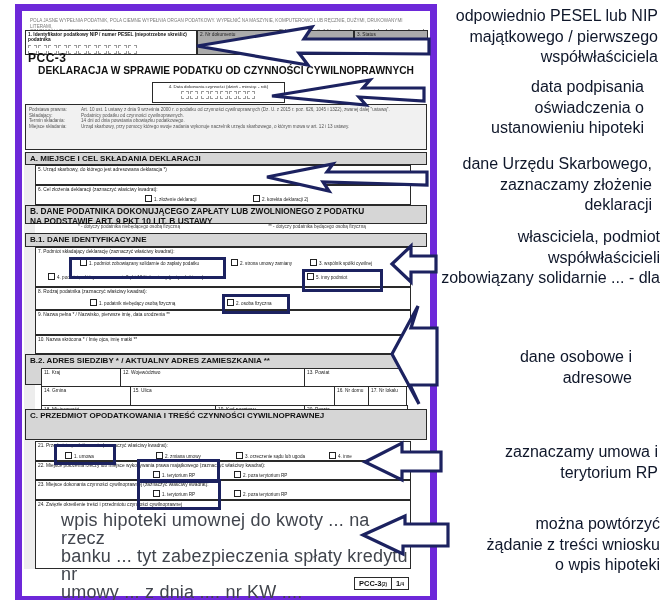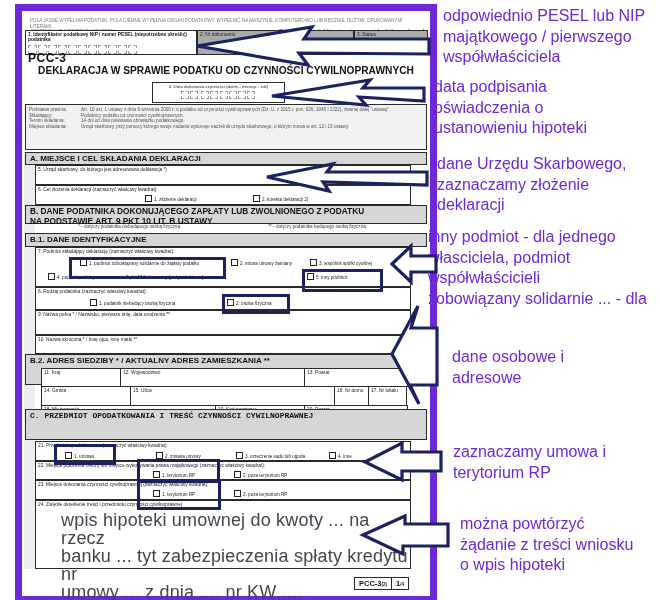--- a/index.html
+++ b/index.html
@@ -37,21 +37,21 @@
   .grid{position:absolute;left:20px;top:358px;width:369px;}
   .grow{display:flex;}
   .gcell{border:1px solid #2a2a2a;box-sizing:border-box;background:#fff;font-size:4.8px;color:#222;
          padding:1px 2px;margin:-1px 0 0 -1px;}
   .hand{position:absolute;left:25px;top:10px;font-size:18px;line-height:18px;color:#41454d;letter-spacing:.2px;}
   .hl{position:absolute;border:3px solid #1c2260;}
   .footer{position:absolute;left:333px;top:566px;display:flex;font-size:7.5px;font-weight:bold;color:#111;}
   .fcell{border:1px solid #2a2a2a;box-sizing:border-box;padding:1px 4px;background:#fff;margin-left:-1px;}
   .sub{font-size:4.5px;font-weight:bold;}
   
-  .note{position:absolute;color:#6d28d9;font-size:16px;line-height:20.5px;}
+  .note{position:absolute;color:#0f172a;font-size:16px;line-height:20.5px;text-align:right;}
   .arrows{position:absolute;left:0;top:0;pointer-events:none;}
   .arrows polygon{fill:#ffffff;stroke:#1c2260;stroke-width:3.2;stroke-linejoin:miter;}
 </style>
 </head>
 <body>
 
 <div class="canvas">
 
   <div class="form">
     <div class="gutter"></div>
@@ -161,21 +161,21 @@
         <div class="gcell" style="width:35px;height:20px;"><span>16. Nr domu</span></div>
         <div class="gcell" style="width:39px;height:20px;"><span>17. Nr lokalu</span></div>
       </div>
       <div class="grow">
         <div class="gcell" style="width:175px;height:19px;"><span>18. Miejscowość</span></div>
         <div class="gcell" style="width:90px;height:19px;"><span>19. Kod pocztowy</span></div>
         <div class="gcell" style="width:104px;height:19px;"><span>20. Poczta</span></div>
       </div>
     </div>
 
-    <div class="sechdr" style="top:398px;height:31px;font-family:Liberation Mono, monospace;">C. PRZEDMIOT OPODATKOWANIA I TREŚĆ CZYNNOŚCI CYWILNOPRAWNEJ</div>
+    <div class="sechdr" style="top:398px;height:31px;">C. PRZEDMIOT OPODATKOWANIA I TREŚĆ CZYNNOŚCI CYWILNOPRAWNEJ</div>
 
     <div class="fbox" style="left:13px;top:430px;width:376px;height:20px;">
       <span class="flab">21. Przedmiot opodatkowania (zaznaczyć właściwy kwadrat):</span>
       <span class="opt" style="left:29px;top:10px;"><span class="cb"></span><span>1. umowa</span></span>
       <span class="opt" style="left:120px;top:10px;"><span class="cb"></span><span>2. zmiana umowy</span></span>
       <span class="opt" style="left:200px;top:10px;"><span class="cb"></span><span>3. orzeczenie sądu lub ugoda</span></span>
       <span class="opt" style="left:293px;top:10px;"><span class="cb"></span><span>4. inne</span></span>
     </div>
 
     <div class="fbox" style="left:13px;top:450px;width:376px;height:19px;">
@@ -221,21 +221,20 @@
     <div>data podpisania</div>
     <div>oświadczenia o</div>
     <div>ustanowieniu hipoteki</div>
   </div>
   <div class="note" style="left:437px;top:154px;width:215px;">
     <div>dane Urzędu Skarbowego,</div>
     <div>zaznaczamy złożenie</div>
     <div>deklaracji</div>
   </div>
   <div class="note" style="left:428px;top:227px;width:232px;">
-    <div>inny podmiot - dla jednego</div>
     <div>własciciela, podmiot</div>
     <div>współwłaścicieli</div>
     <div>zobowiązany solidarnie ... - dla</div>
   </div>
   <div class="note" style="left:452px;top:347px;width:180px;">
     <div>dane osobowe i</div>
     <div>adresowe</div>
   </div>
   <div class="note" style="left:453px;top:442px;width:205px;">
     <div>zaznaczamy umowa i</div>

